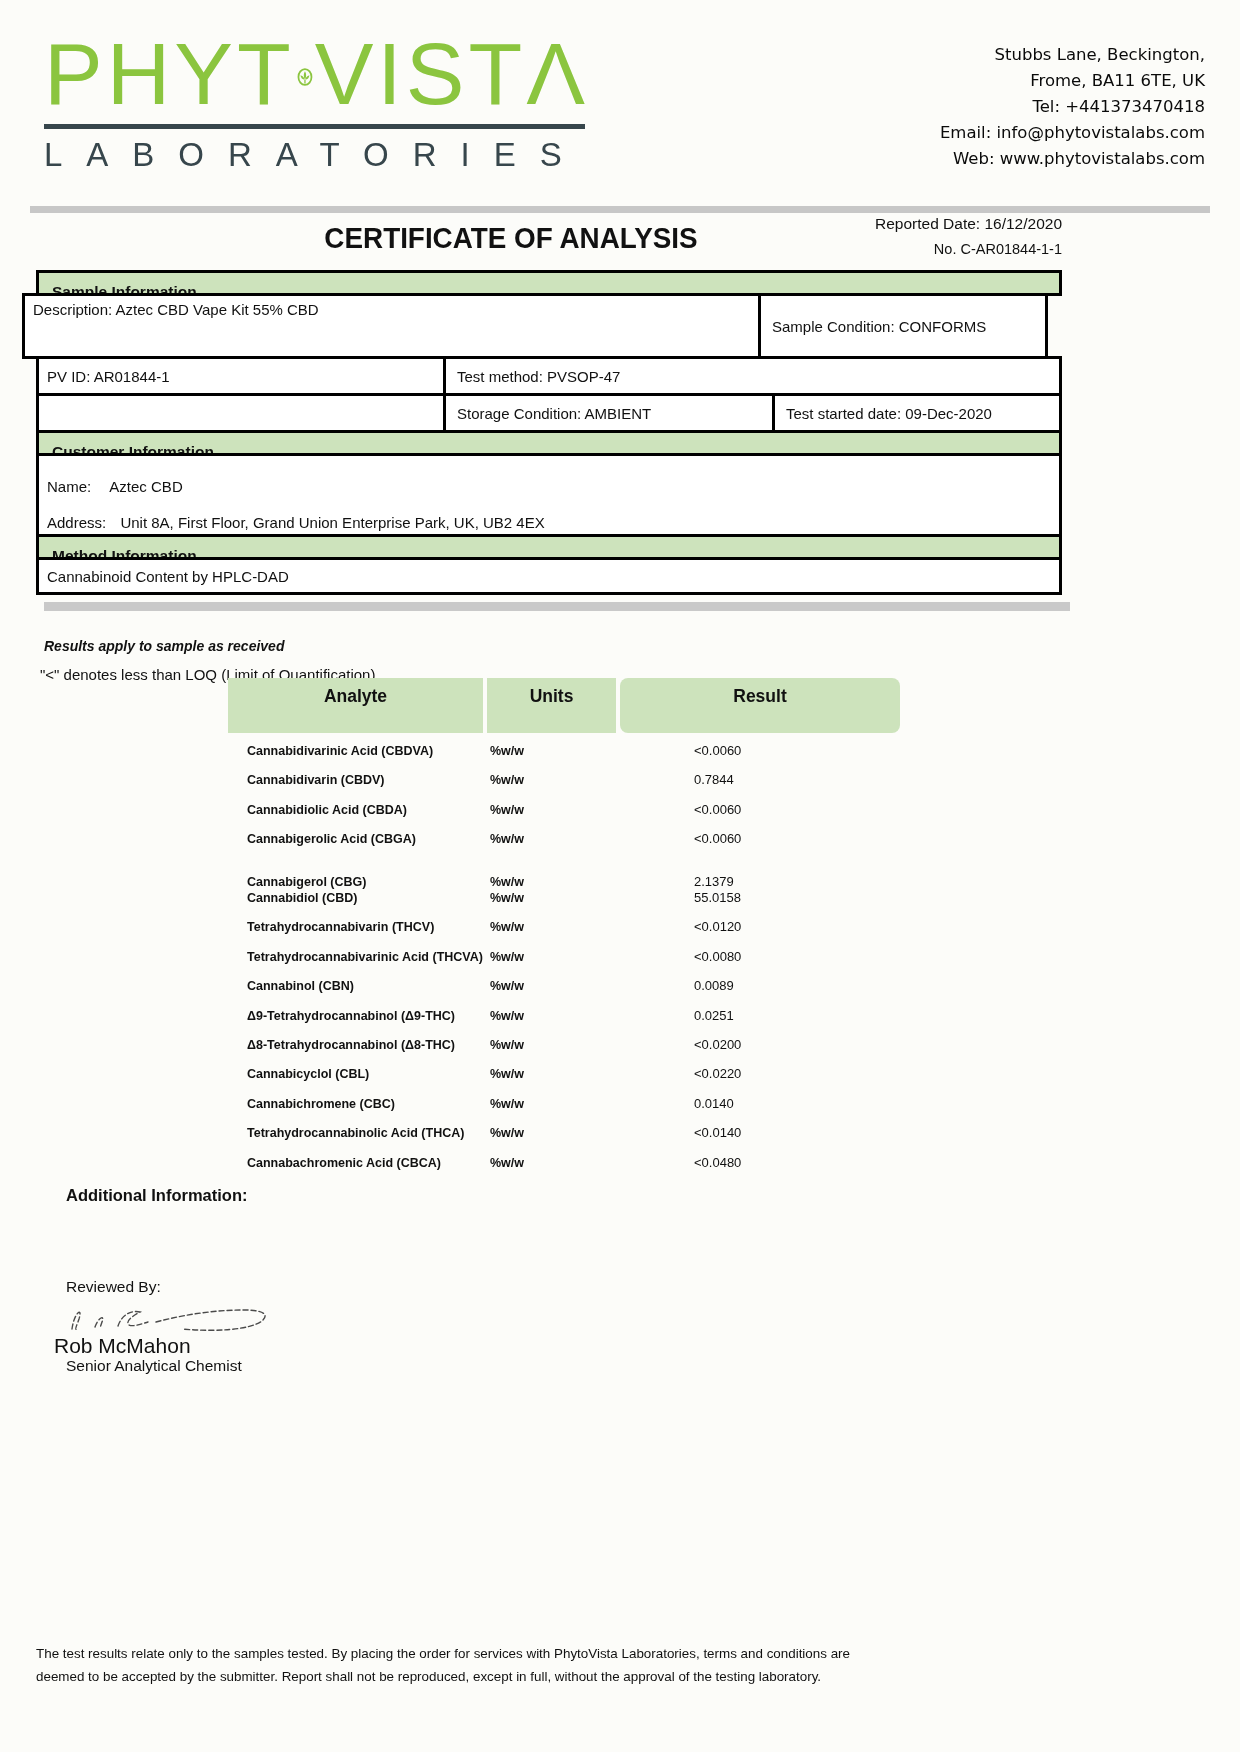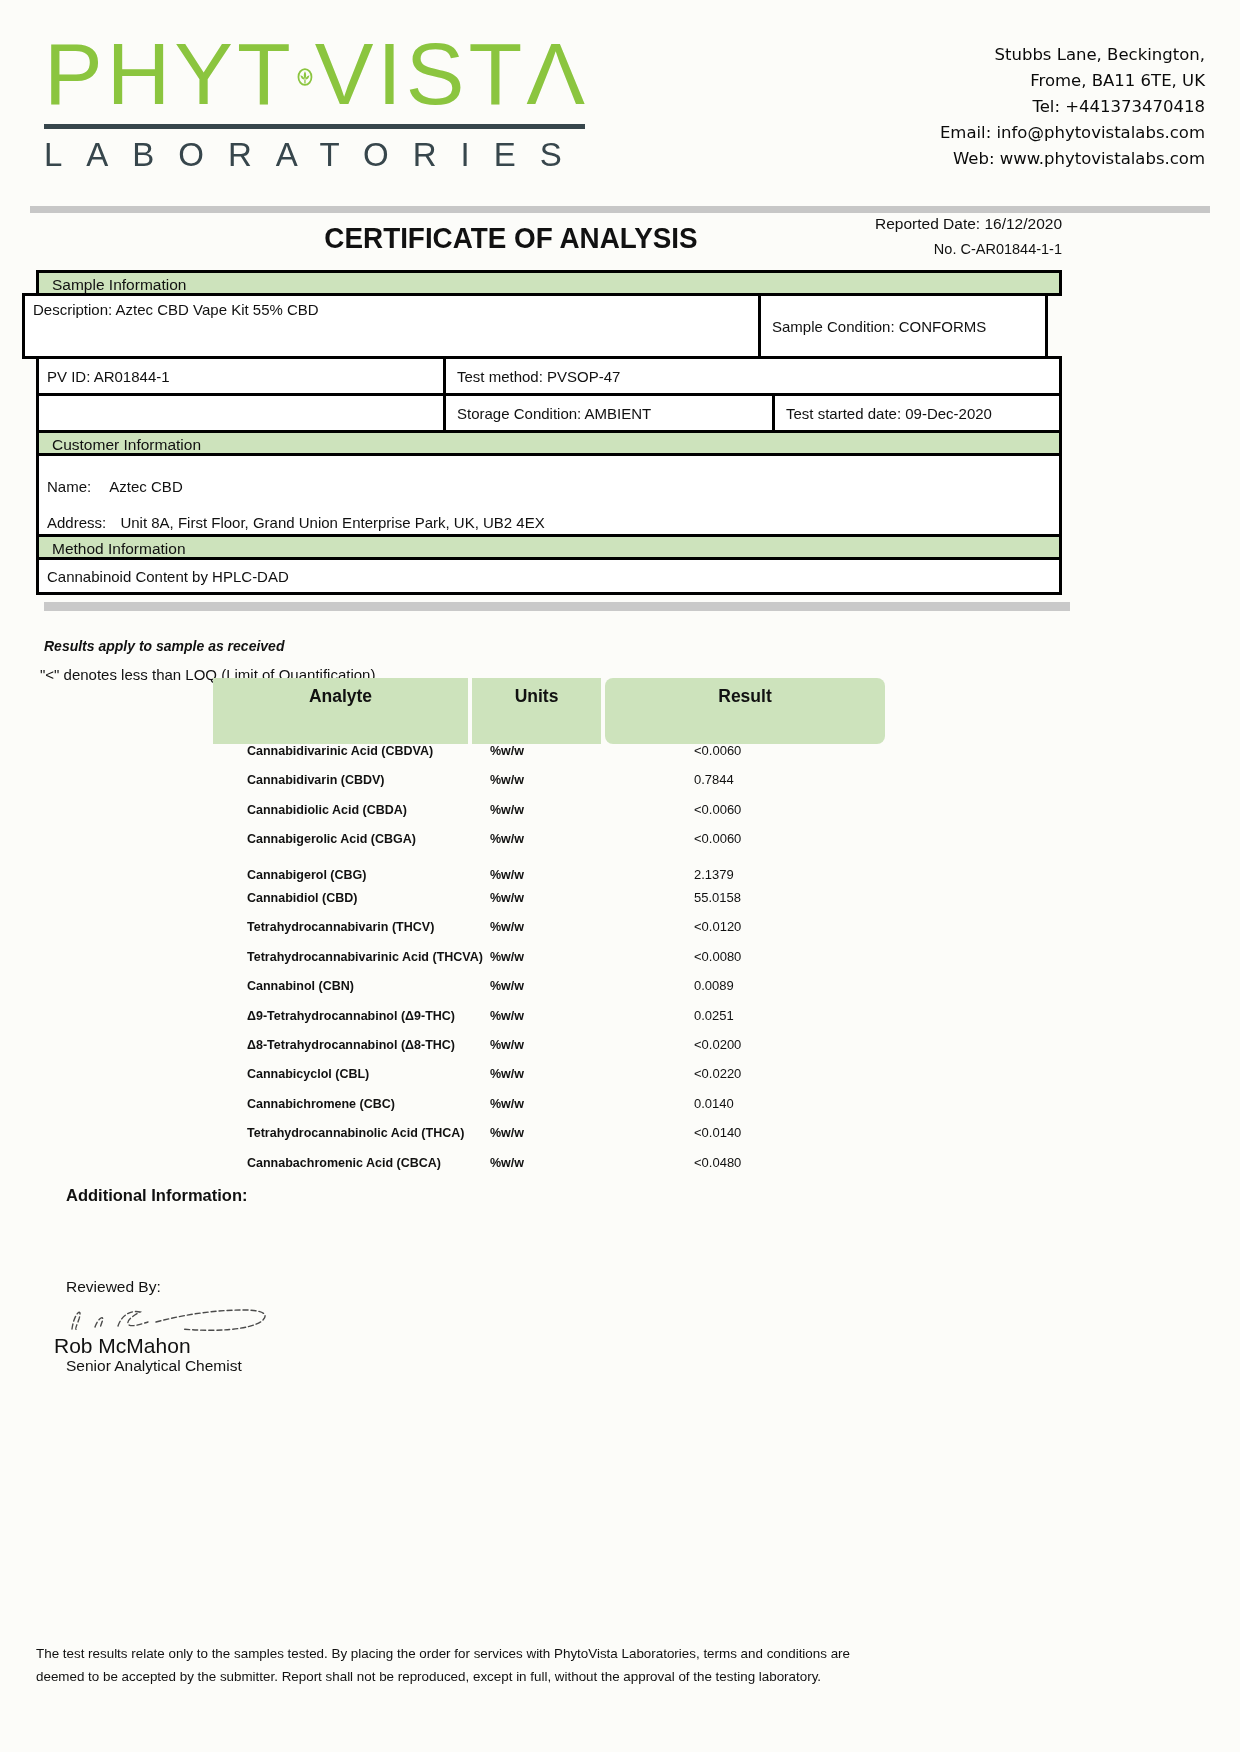--- a/index.html
+++ b/index.html
@@ -34,34 +34,34 @@
   .reported { position:absolute; left:36px; top:215px; width:1026px; text-align:right; font-size:15.5px; }
   .report-no { position:absolute; left:36px; top:241px; width:1026px; text-align:right; font-size:14.5px; }
   .coa-title {
     position:absolute; left:36px; top:222px; width:950px; text-align:center;
     font-size:29px; font-weight:bold; transform:scaleX(.96); letter-spacing:0;
   }
 
   
   .box { position:absolute; box-sizing:border-box; border:3px solid #000; background:#fff; font-size:15px; }
   .green { background:var(--header-green); }
-  .sec-hd { font-weight:normal; padding:3px 0 0 13px; font-size:15.5px; }
+  .sec-hd { font-weight:bold; padding:10px 0 0 13px; font-size:15.5px; }
   .cell-pad { padding:5px 8px; }
   .vcenter { display:flex; align-items:center; }
   .inner-cell { position:absolute; top:0; bottom:0; box-sizing:border-box; border-left:3px solid #000; display:flex; align-items:center; padding-left:11px; }
   .shadow-bar { position:absolute; background:#c9c9c9; }
 
   
   .note1 { position:absolute; left:44px; top:638px; font-size:14px; font-weight:bold; font-style:italic; }
   .note2 { position:absolute; left:40px; top:666px; font-size:15px; }
 
   
   .rt { position:absolute; left:213px; top:678px; width:672px; }
-  .rt-h { position:absolute; top:0; height:66px; background:var(--header-green);
-          font-weight:bold; font-size:17.5px; text-align:center; padding-top:8px; box-sizing:border-box; }
+  .rt-h { position:absolute; top:0; height:55px; background:var(--header-green);
+          font-weight:bold; font-size:17.5px; text-align:center; padding-top:8px; box-sizing:border-box;margin-left:15px; }
   .rt-h.analyte { left:0; width:255px; }
   .rt-h.units  { left:259px; width:129px; }
   .rt-h.result { left:392px; width:280px;border-radius:8px; }
   .rt-rows { position:absolute; left:0; top:66px; width:672px; height:450px; }
   .r-row { position:absolute; left:0; width:672px; height:30px; }
   .r-analyte { position:absolute; left:0; top:0; font-weight:bold; font-size:12.5px;margin-left:34px; }
   .r-units   { position:absolute; left:277px; top:0; font-weight:bold; font-size:12.5px; }
   .r-result  { position:absolute; left:481px; top:-1px; font-size:13px; }
 
   
@@ -162,21 +162,21 @@
         <div class="r-row" style="top: 58.8px;">
           <span class="r-analyte">Cannabidiolic Acid (CBDA)</span>
           <span class="r-units">%w/w</span>
           <span class="r-result">&lt;0.0060</span>
         </div>
         <div class="r-row" style="top: 88.2px;">
           <span class="r-analyte">Cannabigerolic Acid (CBGA)</span>
           <span class="r-units">%w/w</span>
           <span class="r-result">&lt;0.0060</span>
         </div>
-        <div class="r-row" style="top: 124px;">
+        <div class="r-row" style="top: 131px;">
           <span class="r-analyte">Cannabigerol (CBG)</span>
           <span class="r-units">%w/w</span>
           <span class="r-result">2.1379</span>
         </div>
         <div class="r-row" style="top: 147px;">
           <span class="r-analyte">Cannabidiol (CBD)</span>
           <span class="r-units">%w/w</span>
           <span class="r-result">55.0158</span>
         </div>
         <div class="r-row" style="top: 176.4px;">

